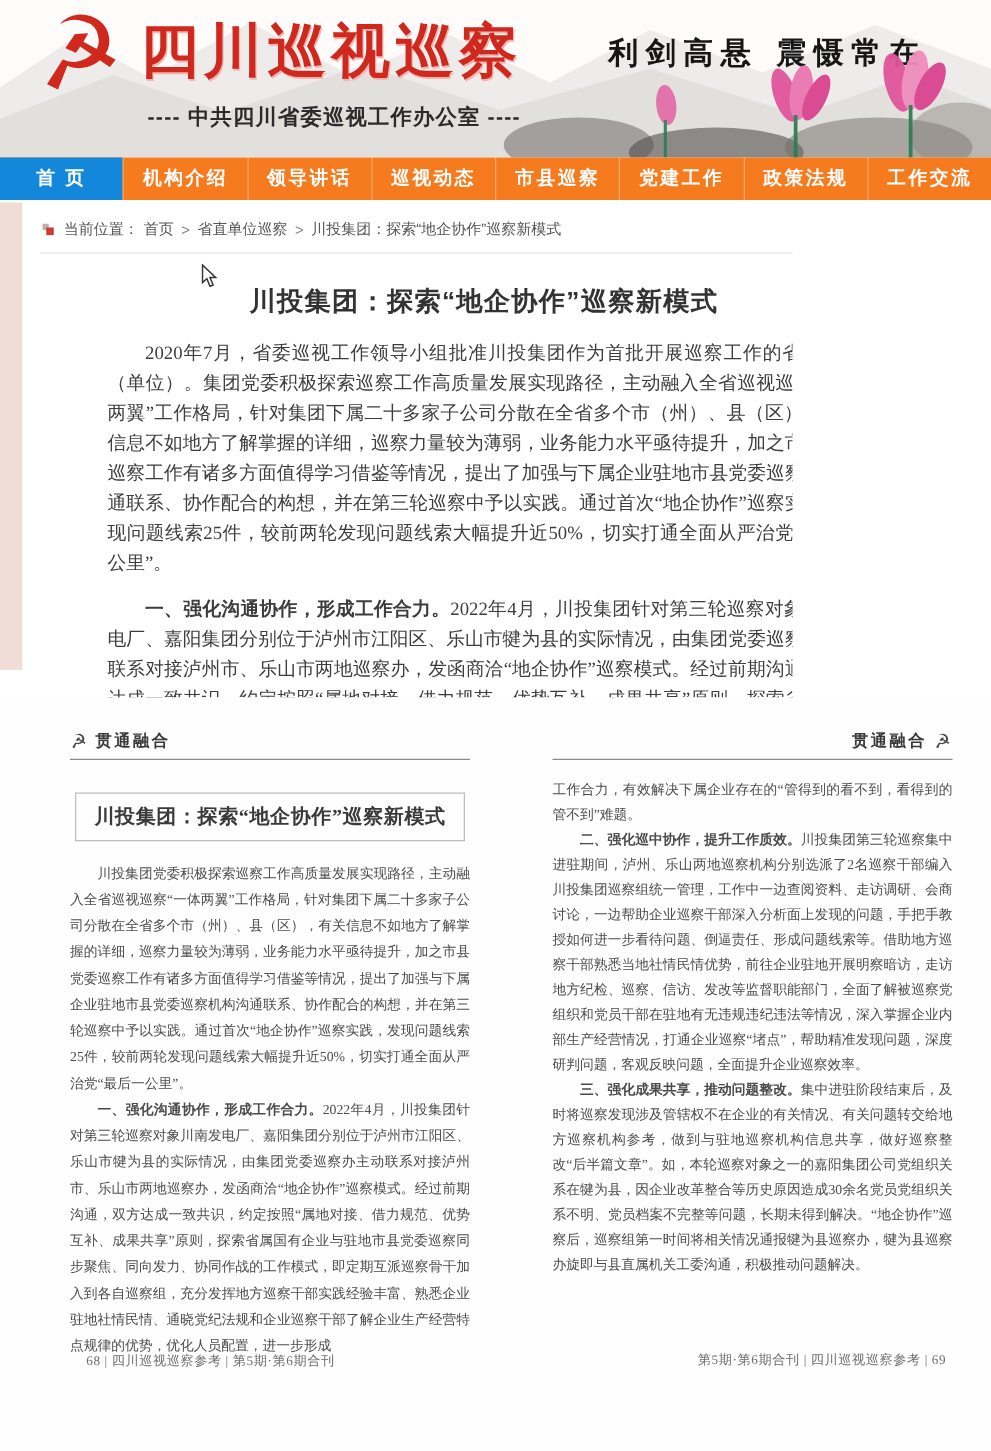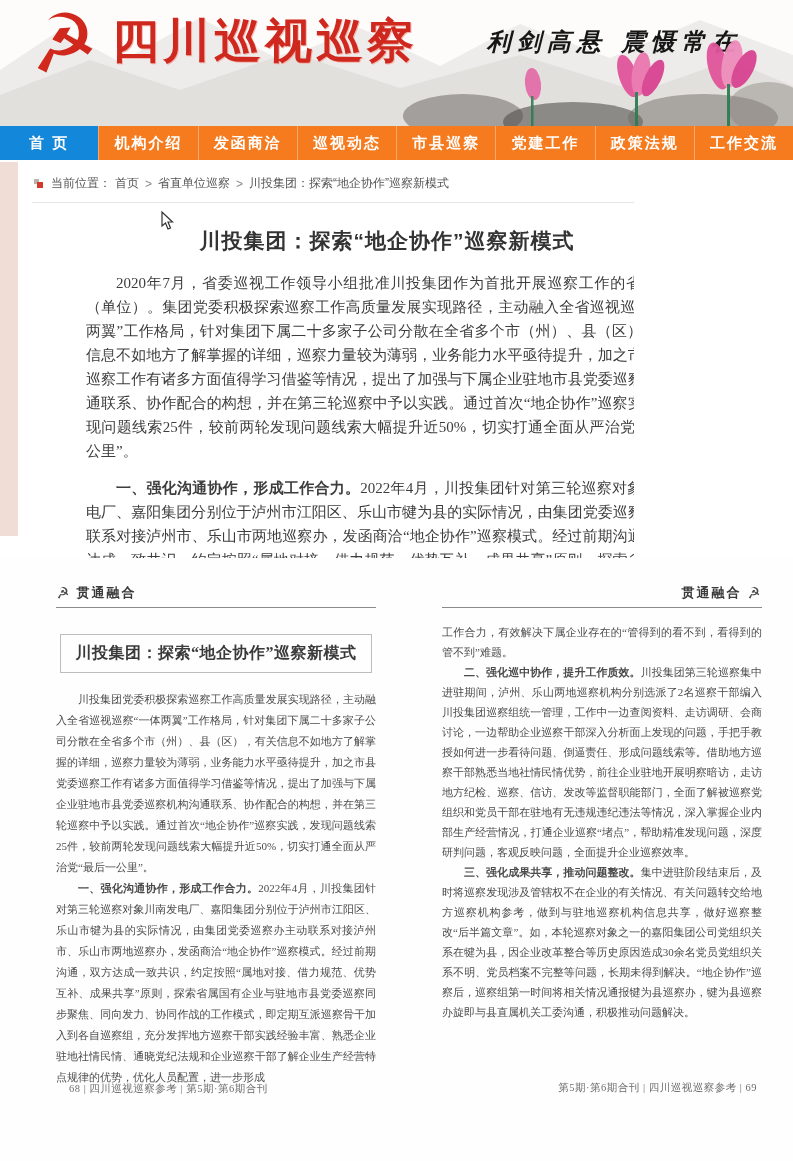--- a/index.html
+++ b/index.html
@@ -13,21 +13,21 @@
     background:#fdfcfb; overflow:hidden; }
   .mountains{ position:absolute; top:0; left:0; width:793px; height:126px; }
   .emblem{ position:absolute; left:28px; top:4px; font-size:78px; line-height:1;
     color:#d0281c; transform:rotate(-8deg); font-family:"DejaVu Sans", sans-serif; }
   .site-title{ position:absolute; left:112px; top:10px; font-size:47px; font-weight:bold;
     color:#cf281e; font-family:Liberation Sans, sans-serif; letter-spacing:4px;
     text-shadow:1px 1px 0 #f3b5ad; white-space:nowrap; }
   .site-subtitle{ position:absolute; left:118px; top:82px; font-size:17px; font-weight:bold;
     color:#2b2b2b; letter-spacing:1px; white-space:nowrap; }
   .slogan{ position:absolute; right:52px; top:26px; font-size:24px; font-weight:bold;
-    font-style:italic; font-family:"DejaVu Serif", serif; color:#161616;
+    font-family:"DejaVu Serif", serif; color:#161616;
     letter-spacing:6px; white-space:nowrap; }
   .lotus{ position:absolute; right:0; bottom:-4px; }
   
   .nav{ position:absolute; top:126px; left:0; width:793px; height:34px;
     background:#f57b1e; display:flex;align-items:center; }
   .nav-item{ flex:1; text-align:center; line-height:34px; color:#ffffff; font-size:15px;
     font-weight:bold; letter-spacing:2px; cursor:pointer;
     border-left:1px solid rgba(255,255,255,.35); }
   .nav-item:first-child{ border-left:none; }
   .nav-item.active{ background:#1387d9; }
@@ -84,20 +84,21 @@
 </head>
 <body>
 
 <div class="site-header">
   <svg class="mountains" viewBox="0 0 793 126" preserveAspectRatio="none">
     <path d="M0,70 L60,30 L120,62 L200,18 L280,60 L360,28 L440,66 L520,24 L610,58 L700,20 L793,55 L793,126 L0,126 Z" fill="#b9b4ae" opacity="0.22"></path>
     <path d="M0,95 L90,60 L180,90 L290,52 L400,88 L520,55 L640,92 L730,60 L793,86 L793,126 L0,126 Z" fill="#a8a39d" opacity="0.16"></path>
   </svg>
   <div class="emblem">☭</div>
   <div class="site-title">四川巡视巡察</div>
+  <div class="site-subtitle">----  中共四川省委巡视工作办公室  ----</div>
   <div class="slogan">利剑高悬 震慑常在</div>
   <svg class="lotus" width="420" height="92" viewBox="0 0 420 92">
     <ellipse cx="90" cy="78" rx="60" ry="22" fill="#6f6a66" opacity="0.55"></ellipse>
     <ellipse cx="200" cy="84" rx="70" ry="20" fill="#54504c" opacity="0.6"></ellipse>
     <ellipse cx="330" cy="80" rx="75" ry="24" fill="#6f6a66" opacity="0.5"></ellipse>
     <ellipse cx="395" cy="70" rx="40" ry="26" fill="#8a8580" opacity="0.45"></ellipse>
     <g opacity="0.95">
       <ellipse cx="255" cy="38" rx="9" ry="22" fill="#e0559a" transform="rotate(-18 255 38)"></ellipse>
       <ellipse cx="268" cy="36" rx="9" ry="22" fill="#ea77b0" transform="rotate(8 268 36)"></ellipse>
       <ellipse cx="280" cy="40" rx="8" ry="20" fill="#d84390" transform="rotate(26 280 40)"></ellipse>
@@ -112,21 +113,21 @@
     <g opacity="0.9">
       <ellipse cx="160" cy="46" rx="8" ry="16" fill="#e468a6" transform="rotate(-6 160 46)"></ellipse>
       <rect x="158" y="58" width="2.5" height="30" fill="#2e7d52"></rect>
     </g>
   </svg>
 </div>
 
 <div class="nav">
   <div class="nav-item active">首 页</div>
   <div class="nav-item">机构介绍</div>
-  <div class="nav-item">发函商洽</div>
+  <div class="nav-item">领导讲话</div>
   <div class="nav-item">巡视动态</div>
   <div class="nav-item">市县巡察</div>
   <div class="nav-item">党建工作</div>
   <div class="nav-item">政策法规</div>
   <div class="nav-item">工作交流</div>
 </div>
 
 <div class="webpage">
   <div class="gutter left"></div>
   <div class="gutter right"></div>

